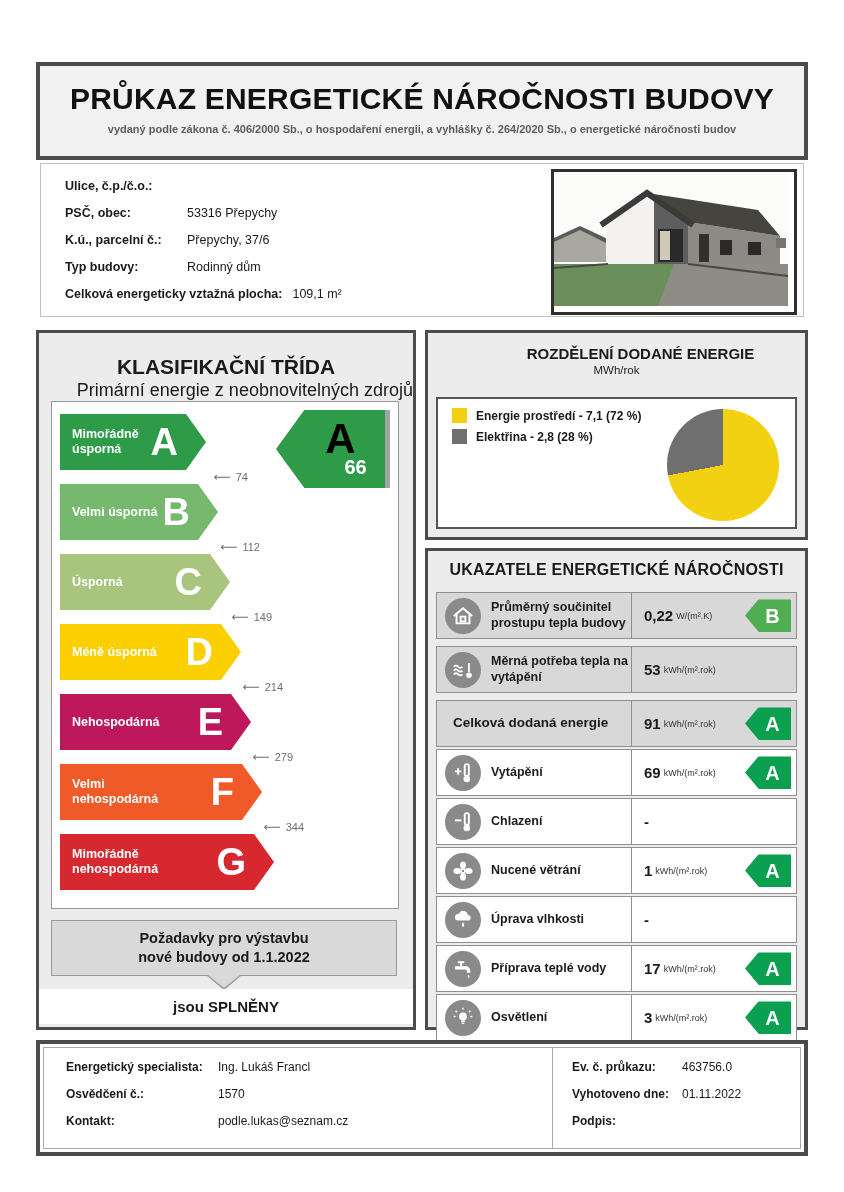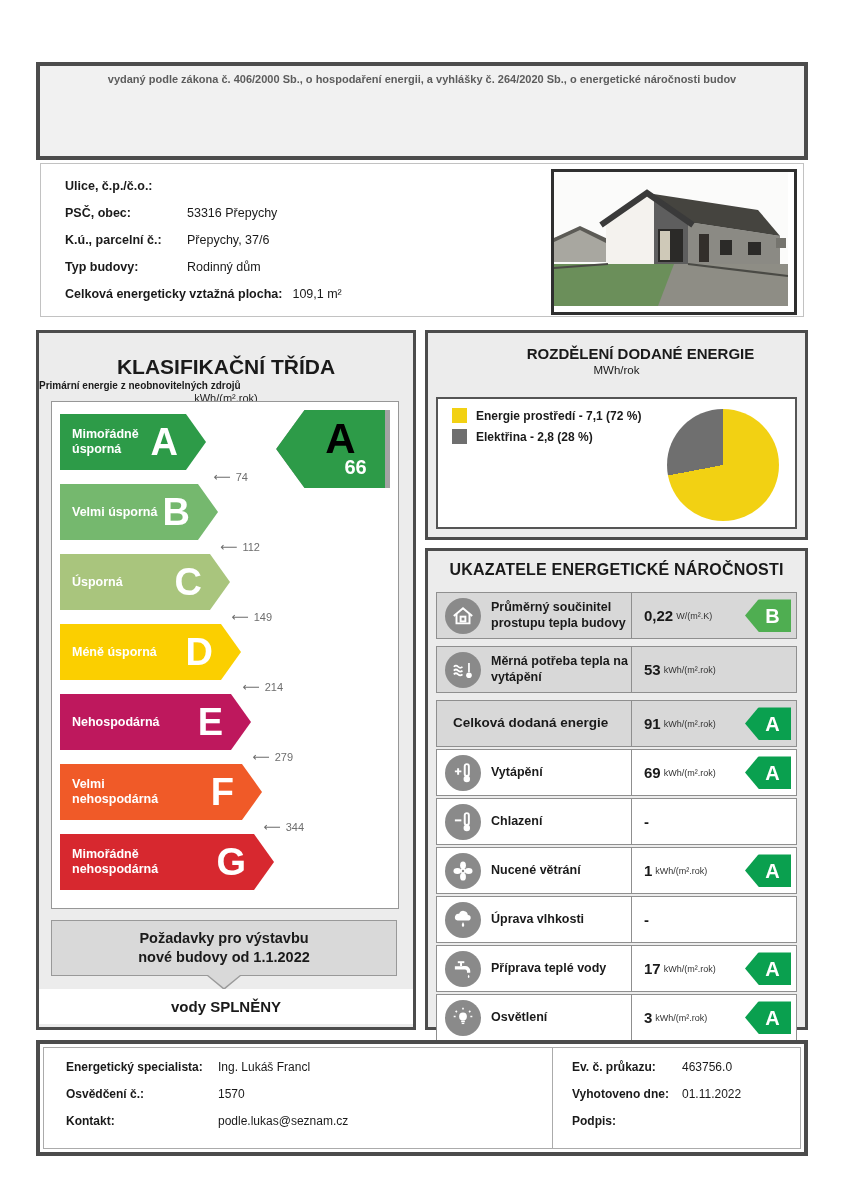--- a/index.html
+++ b/index.html
@@ -23,21 +23,21 @@
                border:3px solid #2f2f2f;background:#fff;}
   .photo-frame svg{display:block;}
 
   
   .panel{position:absolute;border:3px solid #4c4c4c;background:#ececec;}
   .panel-title{font-weight:bold;text-align:center;}
 
   
   .left-panel{left:36px;top:330px;width:374px;height:694px;}
   .cls-title{font-size:21px;margin-top:22px;}
-  .cls-sub{font-size:10px;font-weight:bold;text-align:left;margin-top:1px;}
+  .cls-sub{font-size:18px;font-weight:normal;text-align:right;margin-top:1px;}
   .cls-unit{font-size:11px;text-align:center;margin-top:1px;color:#222;}
   .scale-box{position:absolute;left:12px;top:68px;width:346px;height:506px;
              background:#fff;border:1px solid #979797;}
   .scale-rows{position:absolute;left:8px;top:12px;right:8px;}
   .class-arrow{height:56px;position:relative;display:flex;align-items:center;
                clip-path:polygon(0 0,calc(100% - 20px) 0,100% 50%,calc(100% - 20px) 100%,0 100%);}
   .class-label{color:#fff;font-weight:bold;font-size:12.5px;line-height:1.2;padding-left:12px;max-width:110px;}
   .class-letter{position:absolute;right:28px;top:50%;transform:translateY(-50%);
                 color:#fff;font-weight:bold;font-size:38px;}
   .threshold{height:14px;font-size:11px;color:#6e6e6e;display:flex;align-items:center;
@@ -119,20 +119,21 @@
   .f-row{display:flex;margin-bottom:12px;font-size:12px;line-height:15px;}
   .f-left .f-label{font-weight:bold;min-width:152px;}
   .f-right .f-label{font-weight:bold;min-width:110px;}
 </style>
 </head>
 <body>
 
 <div class="page">
 
   <div class="header-box">
+    <div class="main-title">PRŮKAZ ENERGETICKÉ NÁROČNOSTI BUDOVY</div>
     <div class="main-subtitle">vydaný podle zákona č. 406/2000 Sb., o hospodaření energii, a vyhlášky č. 264/2020 Sb., o energetické náročnosti budov</div>
   </div>
 
   <div class="info-section">
     <div class="info-fields">
       <div class="info-row">
         <span class="info-label">Ulice, č.p./č.o.:</span>
         <span class="info-value"></span>
       </div>
       <div class="info-row">
@@ -257,21 +258,21 @@
           <div class="rating-value">66</div>
         </div>
       </div>
     </div>
 
     <div class="req-box">
       <div>Požadavky pro výstavbu</div>
       <div>nové budovy od 1.1.2022</div>
     </div>
     <div class="result-area">
-      <span class="result-text">vody SPLNĚNY</span>
+      <span class="result-text">jsou SPLNĚNY</span>
     </div>
   </div>
 
   <div class="panel pie-panel">
     <div class="panel-title pie-title">ROZDĚLENÍ DODANÉ ENERGIE</div>
     <div class="pie-unit">MWh/rok</div>
     <div class="pie-box">
       <div class="legend">
         <div class="legend-row">
           <span class="legend-swatch" style="background: rgb(242, 209, 19);"></span>

